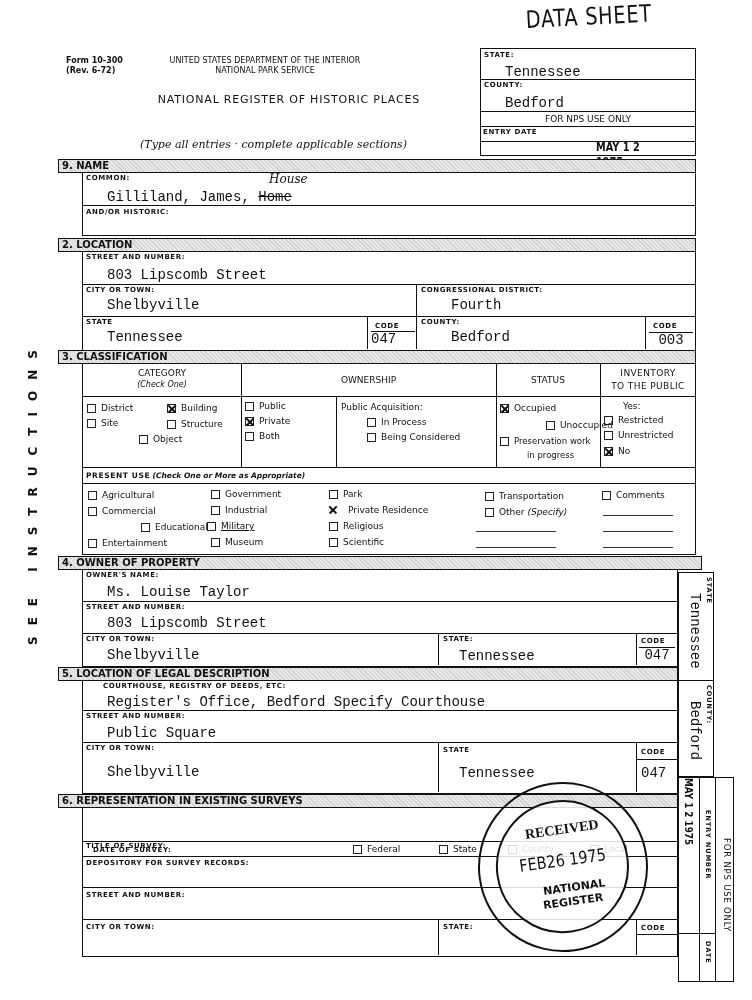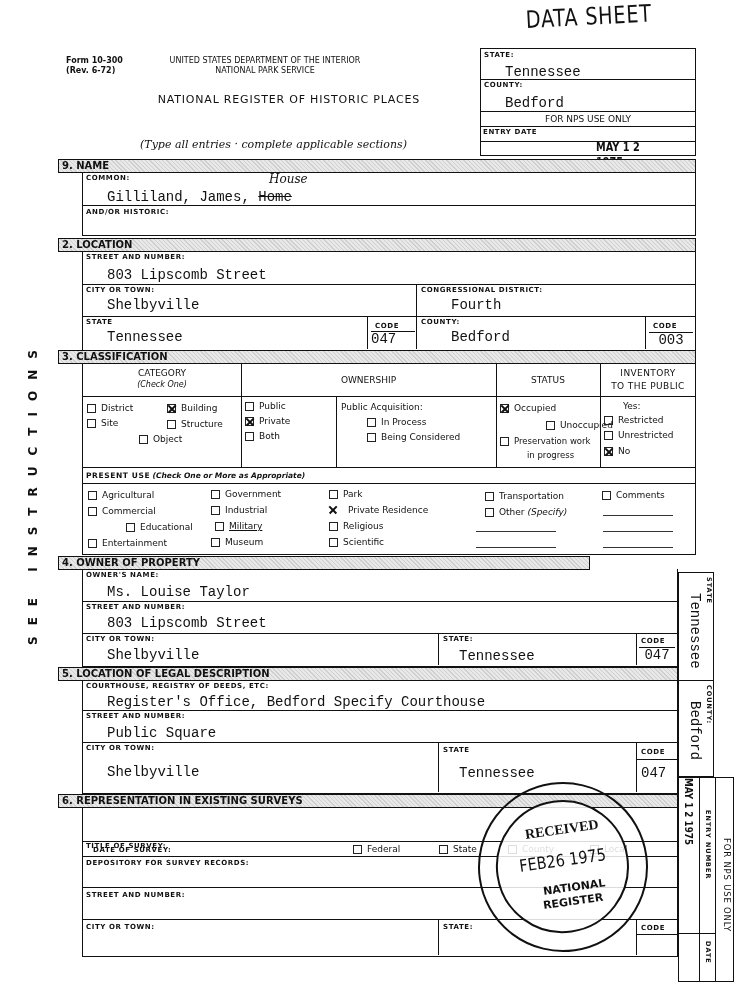--- a/index.html
+++ b/index.html
@@ -140,45 +140,45 @@
 
   <div class="hline" style="left:0;top:104px;width:612px;"></div>
   <div class="abs" style="left:3px;top:108px;font-size:7.5px;">
     <span style="font-weight:bold;letter-spacing:0.6px;">PRESENT USE</span>
     <span style="font-style:italic;font-weight:bold;">(Check One or More as Appropriate)</span>
   </div>
   <div class="hline" style="left:0;top:120px;width:612px;"></div>
 
   <div class="opt" style="left:5px;top:127px;"><span class="cb"></span><span>Agricultural</span></div>
   <div class="opt" style="left:5px;top:143px;"><span class="cb"></span><span>Commercial</span></div>
-  <div class="opt" style="left:5px;top:159px;padding-left:38px;"><span class="cb"></span><span>Educational</span></div>
+  <div class="opt" style="left:20px;top:159px;padding-left:38px;"><span class="cb"></span><span>Educational</span></div>
   <div class="opt" style="left:5px;top:175px;"><span class="cb"></span><span>Entertainment</span></div>
 
   <div class="opt" style="left:128px;top:126px;"><span class="cb"></span><span>Government</span></div>
   <div class="opt" style="left:128px;top:142px;"><span class="cb"></span><span>Industrial</span></div>
-  <div class="opt" style="left:132px;top:158px;text-decoration:underline;"><span class="cb"></span><span>Military</span></div>
+  <div class="opt" style="left:124px;top:158px;text-decoration:underline;"><span class="cb"></span><span>Military</span></div>
   <div class="opt" style="left:128px;top:174px;"><span class="cb"></span><span>Museum</span></div>
 
   <div class="opt" style="left:246px;top:126px;"><span class="cb"></span><span>Park</span></div>
   <div class="opt" style="left:246px;top:142px;"><span class="cb x" style="width:14px;border:none;"></span><span>Private Residence</span></div>
   <div class="opt" style="left:246px;top:158px;"><span class="cb"></span><span>Religious</span></div>
   <div class="opt" style="left:246px;top:174px;"><span class="cb"></span><span>Scientific</span></div>
 
   <div class="opt" style="left:402px;top:128px;"><span class="cb"></span><span>Transportation</span></div>
   <div class="opt" style="left:402px;top:144px;"><span class="cb"></span><span>Other</span> <span style="font-style:italic;">(Specify)</span></div>
   <div class="opt" style="left:519px;top:127px;"><span class="cb"></span><span>Comments</span></div>
 
   <div class="blank" style="left:393px;top:168px;width:80px;"></div>
   <div class="blank" style="left:393px;top:184px;width:80px;"></div>
   <div class="blank" style="left:520px;top:152px;width:70px;"></div>
   <div class="blank" style="left:520px;top:168px;width:70px;"></div>
   <div class="blank" style="left:520px;top:184px;width:70px;"></div>
 </div>
 
-<div class="band" style="top:556px;width:532px;">
+<div class="band" style="top:556px;width:644px;">
     <span>4. OWNER OF PROPERTY</span>
   </div>
 <div class="abs b" style="left:82px;top:569px;width:596px;height:98px;border-top:none;">
   <div class="abs lbl" style="left:3px;top:2px;">OWNER'S NAME:</div>
   <div class="abs mono val" style="left:24px;top:15px;">Ms. Louise Taylor</div>
   <div class="hline" style="left:0;top:32px;width:594px;"></div>
   <div class="abs lbl" style="left:3px;top:34px;">STREET AND NUMBER:</div>
   <div class="abs mono val" style="left:24px;top:46px;">803 Lipscomb Street</div>
   <div class="hline" style="left:0;top:64px;width:594px;"></div>
   <div class="abs lbl" style="left:3px;top:66px;">CITY OR TOWN:</div>
@@ -188,21 +188,21 @@
   <div class="abs mono val" style="left:376px;top:79px;">Tennessee</div>
   <div class="vline" style="left:553px;top:64px;height:32px;"></div>
   <div class="abs lbl" style="left:558px;top:68px;">CODE</div>
   <div class="abs mono val" style="left:556px;top:78px;border-top:1.5px solid #111;width:36px;text-align:center;line-height:14px;">047</div>
 </div>
 
 <div class="band" style="top:667px;width:620px;">
     <span>5. LOCATION OF LEGAL DESCRIPTION</span>
   </div>
 <div class="abs b" style="left:82px;top:680px;width:596px;height:114px;border-top:none;">
-  <div class="abs lbl" style="left:3px;top:2px;text-align:right;">COURTHOUSE, REGISTRY OF DEEDS, ETC:</div>
+  <div class="abs lbl" style="left:20px;top:2px;text-align:right;">COURTHOUSE, REGISTRY OF DEEDS, ETC:</div>
   <div class="abs mono val" style="left:24px;top:14px;">Register's Office, Bedford Specify Courthouse</div>
   <div class="hline" style="left:0;top:30px;width:594px;"></div>
   <div class="abs lbl" style="left:3px;top:32px;">STREET AND NUMBER:</div>
   <div class="abs mono val" style="left:24px;top:45px;">Public Square</div>
   <div class="hline" style="left:0;top:62px;width:594px;"></div>
   <div class="abs lbl" style="left:3px;top:64px;">CITY OR TOWN:</div>
   <div class="abs mono val" style="left:24px;top:84px;">Shelbyville</div>
   <div class="vline" style="left:355px;top:62px;height:50px;"></div>
   <div class="abs lbl" style="left:360px;top:66px;">STATE</div>
   <div class="abs mono val" style="left:376px;top:85px;">Tennessee</div>

